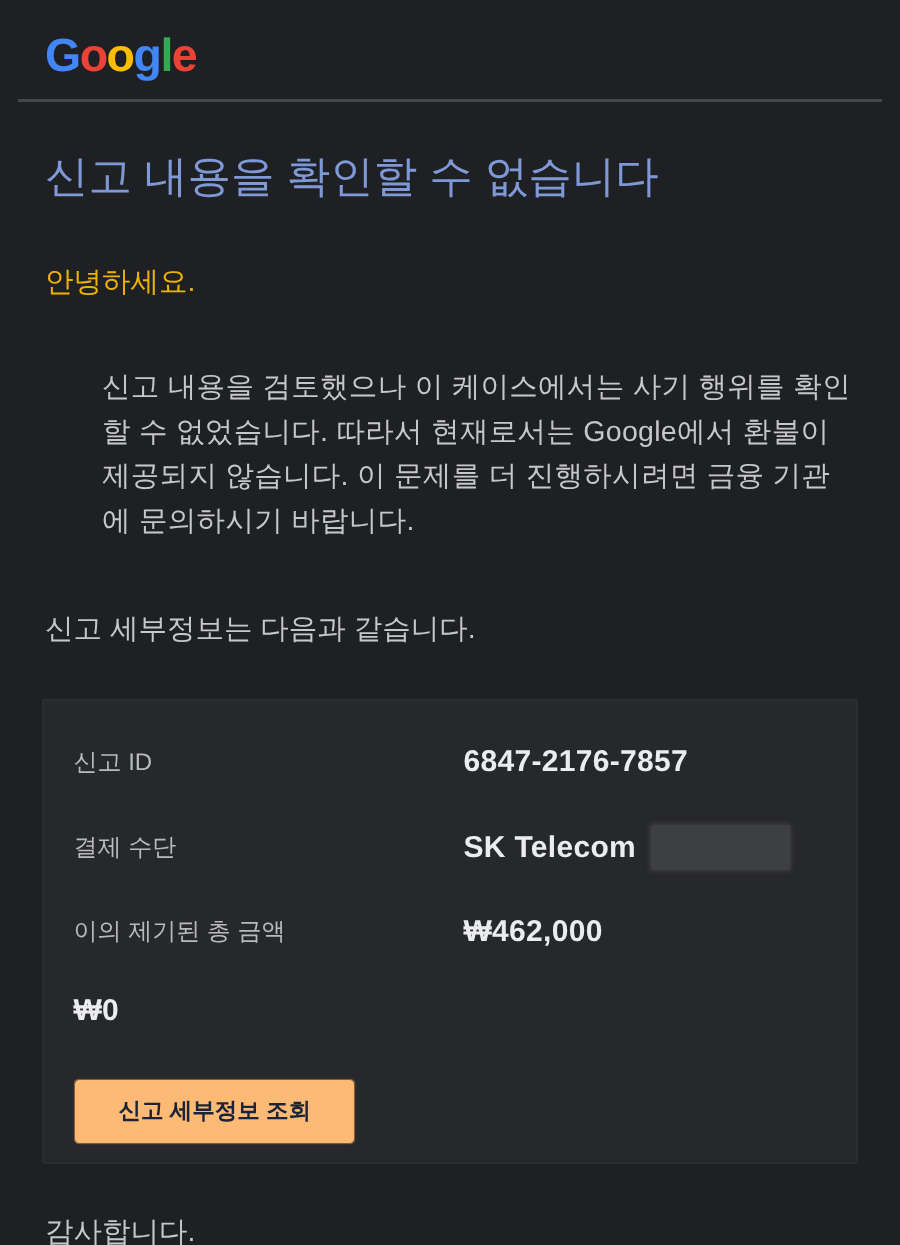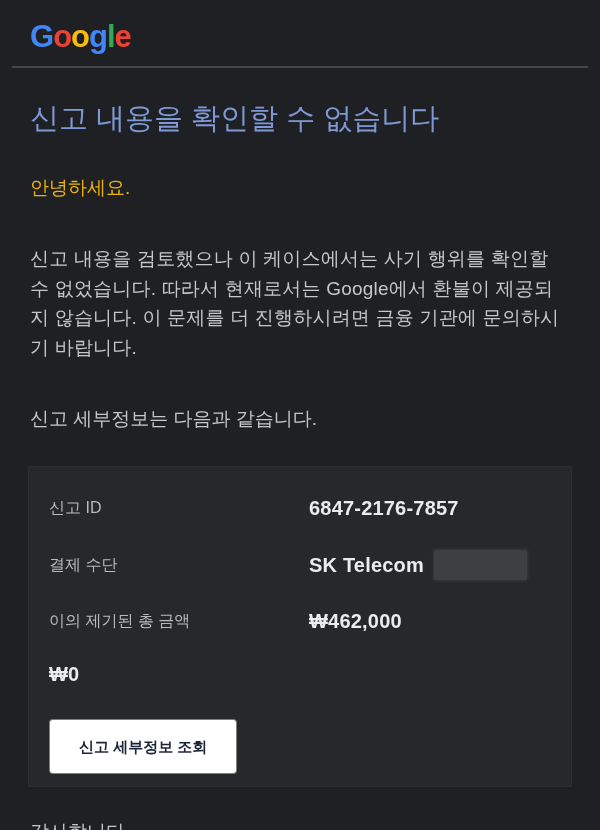--- a/index.html
+++ b/index.html
@@ -43,20 +43,21 @@
   }
 
   p.greeting { margin-top: 38px; font-size: 19px; color: #eab308; }
 
   p.body-text {
     margin-top: 43px;
     font-size: 19px;
     line-height: 29.5px;
     color: #c6c7c9;
     letter-spacing: 0.2px;
+    margin-left: 38px;
   }
   p.intro-text { margin-top: 44px; font-size: 19px; color: #c6c7c9; }
 
   
   .card {
     margin: 34px -2px 0 -2px;
     background: #27282b;
     border: 1px solid rgba(255,255,255,0.03);
     border-radius: 2px;
     padding: 30px 20px 12px 20px;
@@ -70,29 +71,29 @@
     width: 93px;
     height: 30px;
     margin-left: 10px;
     background: #3e3f42;
     border-radius: 2px;
     box-shadow: 0 0 3px 1px rgba(62,63,66,0.8);
   }
   .cta {
     display: inline-block;
     margin-top: 3px;
-    background: #ffffff;
+    background: #fdba74;
     color: #1b2337;
     border: 1px solid rgba(0,0,0,0.5);
     border-radius: 4px;
     font-family: "Liberation Sans", "DejaVu Sans", sans-serif;
     font-size: 15px;
     font-weight: 600;
     padding: 0 29px;
-    height: 55px;
+    height: 44px;
     line-height: 42px;
     cursor: pointer;
   }
 
   p.closing { margin-top: 32px; font-size: 19px; color: #c6c7c9; }
 </style>
 </head>
 <body>
 
 <div class="email">

